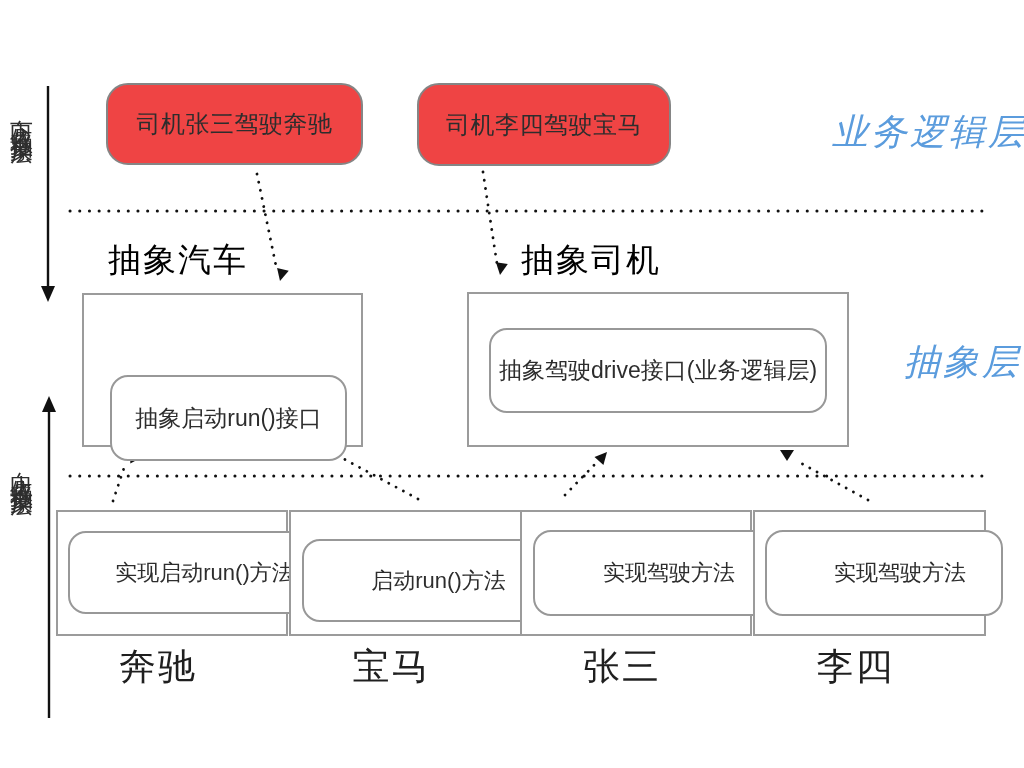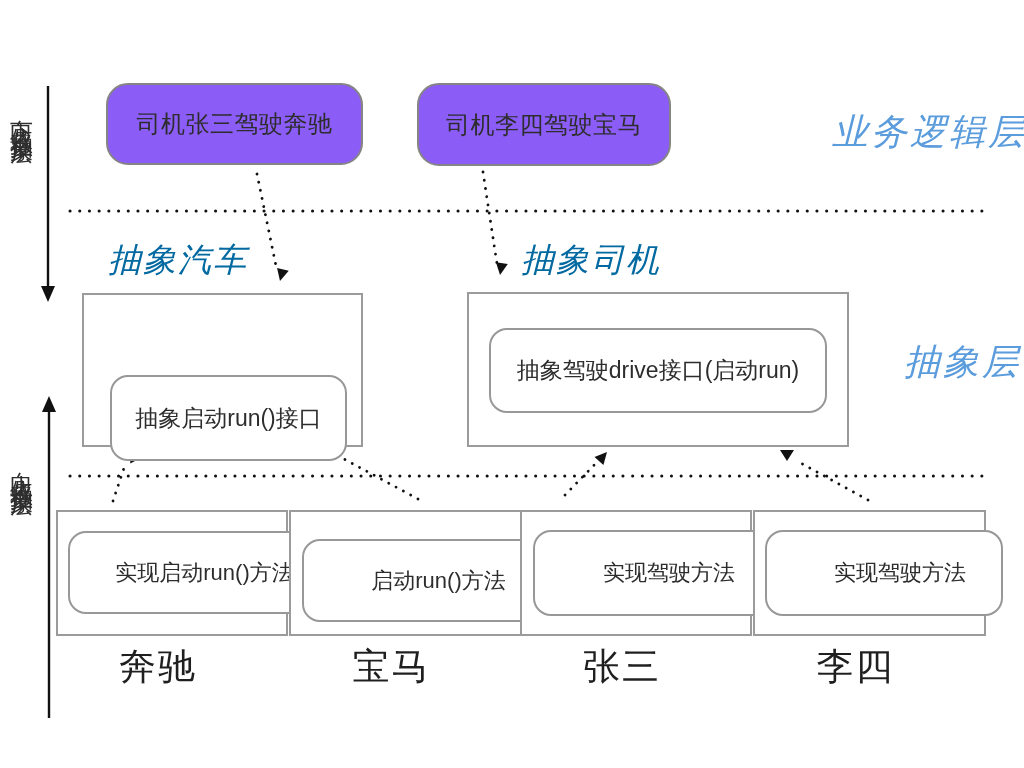--- a/index.html
+++ b/index.html
@@ -13,33 +13,33 @@
   .dotarrow{stroke:#111111;stroke-width:2.8;stroke-dasharray:0.1 8.2;stroke-linecap:round;fill:none;}
   .solidline{stroke:#111111;stroke-width:2.4;fill:none;}
   .ahead{fill:#111111;stroke:none;}
   
   .vtext{
     writing-mode:vertical-rl;text-orientation:upright;
     font-size:23px;letter-spacing:4px;color:#2e2e2e;line-height:26px;
   }
   
   .rbox{
-    border:2px solid #858585;border-radius:22px;background:#8b5cf6;
+    border:2px solid #858585;border-radius:22px;background:#ef4444;
     display:flex;align-items:center;justify-content:center;
     font-size:24px;color:#2d2d2d;letter-spacing:0.5px;
   }
   
   .outerbox{border:2px solid #9b9b9b;background:#ffffff;}
   .innerbox{
     border:2px solid #989898;border-radius:18px;background:#ffffff;
     display:flex;align-items:center;justify-content:center;color:#2d2d2d;
   }
   .abox-text{font-size:23px;}
   .ibox-text{font-size:22px;padding-left:32px;}
-  .grouptitle{font-size:33px;color:#0369a1;letter-spacing:2px;white-space:nowrap;font-style:italic;}
+  .grouptitle{font-size:33px;color:#000000;letter-spacing:2px;white-space:nowrap;}
   .impllabel{
     font-size:37px;color:#1f1f1f;letter-spacing:2px;
     display:flex;justify-content:center;transform:translateX(-12px);white-space:nowrap;
   }
   .layerlabel{
     font-family:"DejaVu Serif","Liberation Serif",serif;font-style:italic;
     font-size:36px;letter-spacing:3px;white-space:nowrap;
   }
 </style>
 </head>
@@ -101,21 +101,21 @@
 
   <div class="abs grouptitle" style="left:108px;top:238px;">抽象汽车</div>
   <div class="abs outerbox" style="left:82px;top:293px;width:277px;height:150px;"></div>
   <div class="abs innerbox abox-text" style="left:110px;top:327px;width:233px;height:82px;margin-top:48px;">
     <span>抽象启动run()接口</span>
   </div>
 
   <div class="abs grouptitle" style="left:521px;top:238px;">抽象司机</div>
   <div class="abs outerbox" style="left:467px;top:292px;width:378px;height:151px;"></div>
   <div class="abs innerbox abox-text" style="left:489px;top:328px;width:334px;height:81px;">
-    <span>抽象驾驶drive接口(启动run)</span>
+    <span>抽象驾驶drive接口(业务逻辑层)</span>
   </div>
 
   <div class="abs layerlabel" style="left:904px;top:338px;color:#5b9cdd;">抽象层</div>
 
   <div class="abs outerbox" style="left:56px;top:510px;width:228px;height:122px;"></div>
   <div class="abs innerbox ibox-text" style="left:68px;top:531px;width:205px;height:79px;">
     <span>实现启动run()方法</span>
   </div>
   <div class="abs impllabel" style="left:56px;top:642px;width:228px;">奔驰</div>
 

